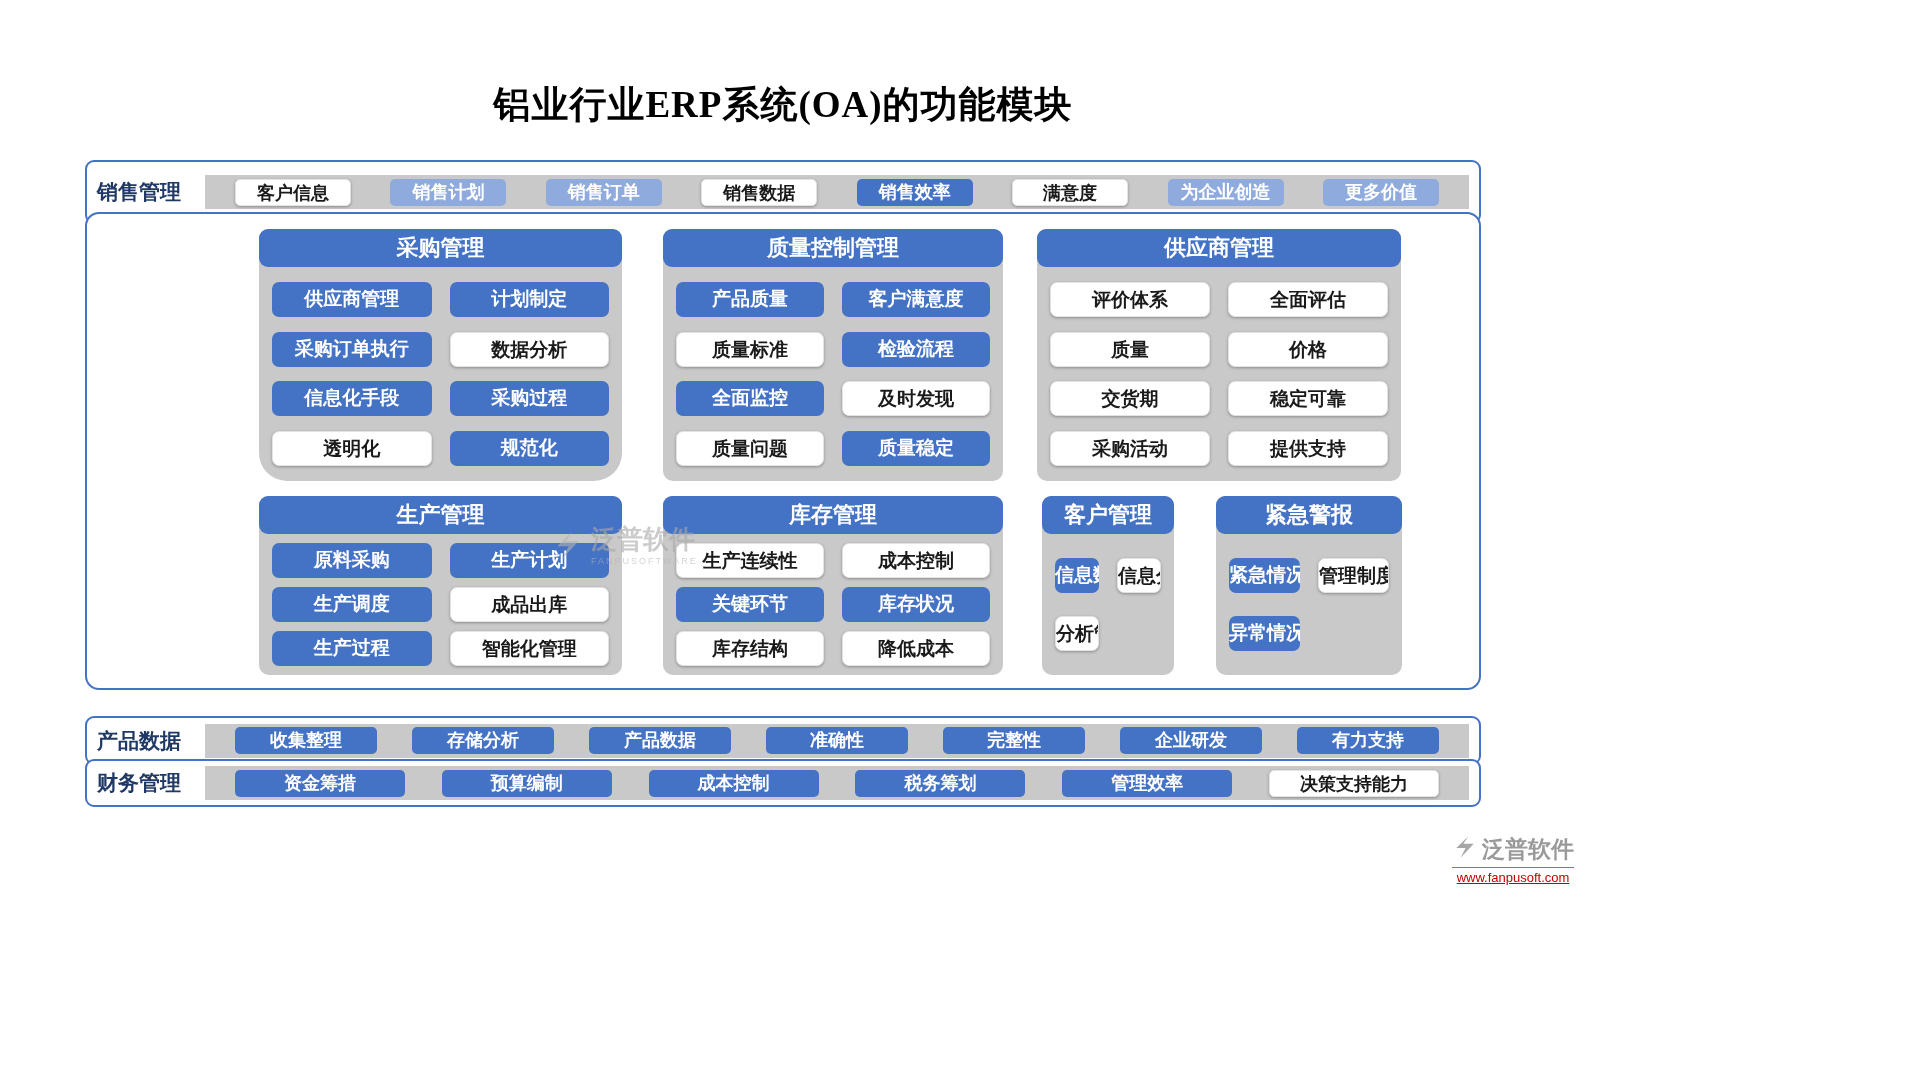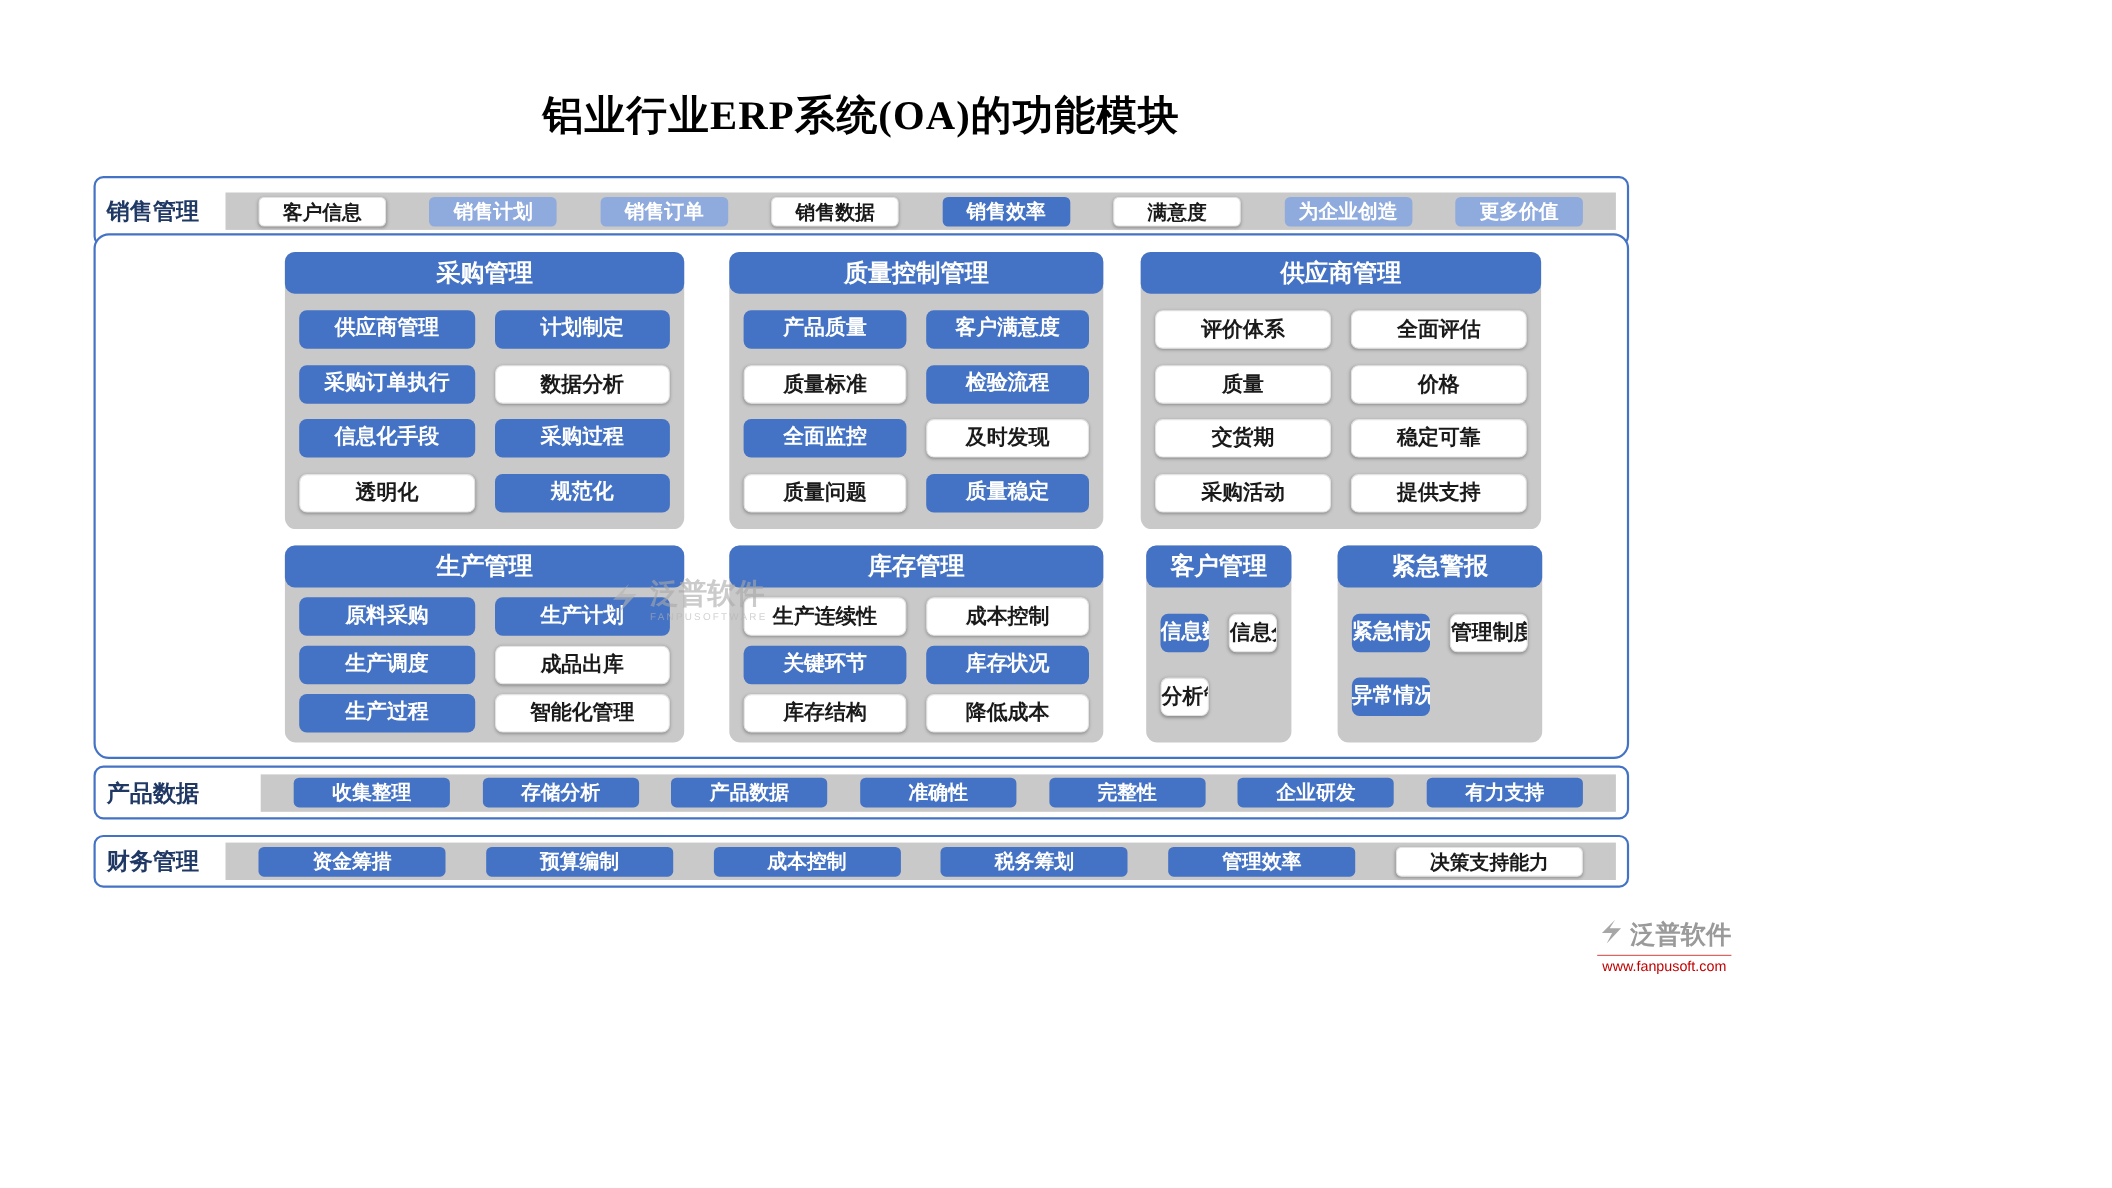--- a/index.html
+++ b/index.html
@@ -12,21 +12,21 @@
     letter-spacing: 1px;
   }
 
   
   .strip {
     position: absolute; left: 85px; width: 1396px;
     border: 2px solid #4472C4; border-radius: 9px; background: #fff;
     display: flex; align-items: center;
   }
   #sales-strip   { top: 160px; height: 64px; }
-  #product-strip { top: 696px; height: 49px; gap: 32px; }
+  #product-strip { top: 716px; height: 49px; }
   #finance-strip { top: 759px; height: 48px; }
 
   .strip-label {
     flex: 0 0 118px; padding-left: 10px;
     font-size: 21px; font-weight: bold; color: #1F3864; white-space: nowrap;
   }
   .strip-track {
     flex: 1; height: 34px; margin-right: 10px; background: #C9C9C9;
     display: flex; align-items: center; justify-content: space-between;
     padding: 0 30px;
@@ -46,21 +46,21 @@
   #sales-strip  .btn { min-width: 116px; }
   #product-strip .btn { min-width: 142px; }
   #finance-strip .btn { min-width: 170px; }
 
   
   .main-panel {
     position: absolute; left: 85px; top: 212px; width: 1396px; height: 478px;
     border: 2px solid #4472C4; border-radius: 14px; background: #fff;
   }
   .card { position: absolute; background: #C9C9C9; border-radius: 10px; }
-  .card-procurement { left: 172px; top: 15px;  width: 363px; height: 252px; }
+  .card-procurement { left: 172px; top: 15px;  width: 363px; height: 252px; border-radius: 28px; }
   .card-quality     { left: 576px; top: 15px;  width: 340px; height: 252px; }
   .card-supplier    { left: 950px; top: 15px;  width: 364px; height: 252px; }
   .card-production  { left: 172px; top: 282px; width: 363px; height: 179px; }
   .card-inventory   { left: 576px; top: 282px; width: 340px; height: 179px; }
   .card-customer    { left: 955px; top: 282px; width: 132px; height: 179px; }
   .card-alert       { left: 1129px; top: 282px; width: 186px; height: 179px; }
 
   .card-header {
     height: 38px; line-height: 38px; background: #4472C4; color: #fff;
     text-align: center; font-size: 22px; font-weight: bold;
@@ -83,21 +83,21 @@
   }
   .watermark-center .wm-brand { font-family: "Liberation Serif", serif; font-size: 26px; font-weight: bold; color: #a9a9a9; line-height: 1; }
   .watermark-center .wm-sub   { font-size: 9px; letter-spacing: 2px; color: #b5b5b5; margin-top: 3px; }
 
   .watermark-br {
     position: absolute; left: 1452px; top: 834px; z-index: 5;
     font-family: "Liberation Sans", sans-serif;
   }
   .watermark-br .wm-row { display: flex; align-items: center; gap: 4px; }
   .watermark-br .wm-brand { font-family: "Liberation Serif", serif; font-size: 23px; font-weight: bold; color: #9a9a9a; line-height: 1; }
-  .watermark-br .wm-url { margin-top: 3px; padding-top: 2px; border-top: 1px solid #d9534f; font-size: 13px; color: #c00000; text-align: center; }
+  .watermark-br .wm-url { margin-top: 3px; padding-top: 2px; border-top: 1px solid #d9534f; font-size: 13px; color: #c00000; text-align: center; text-decoration: underline; }
 </style>
 </head>
 <body>
 
 <h1 class="page-title">铝业行业ERP系统(OA)的功能模块</h1>
 
 <div class="strip" id="sales-strip">
   <span class="strip-label">销售管理</span>
   <div class="strip-track">
       <div class="btn white">客户信息</div>

